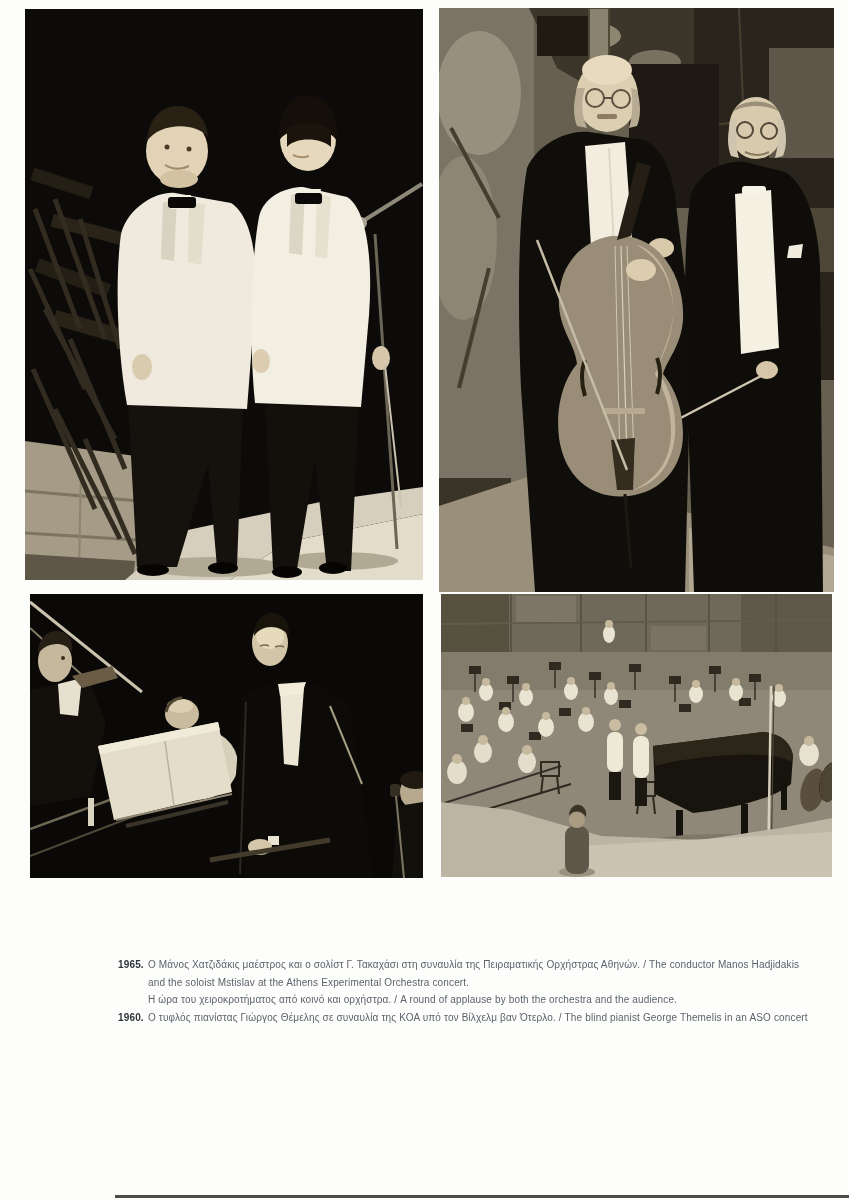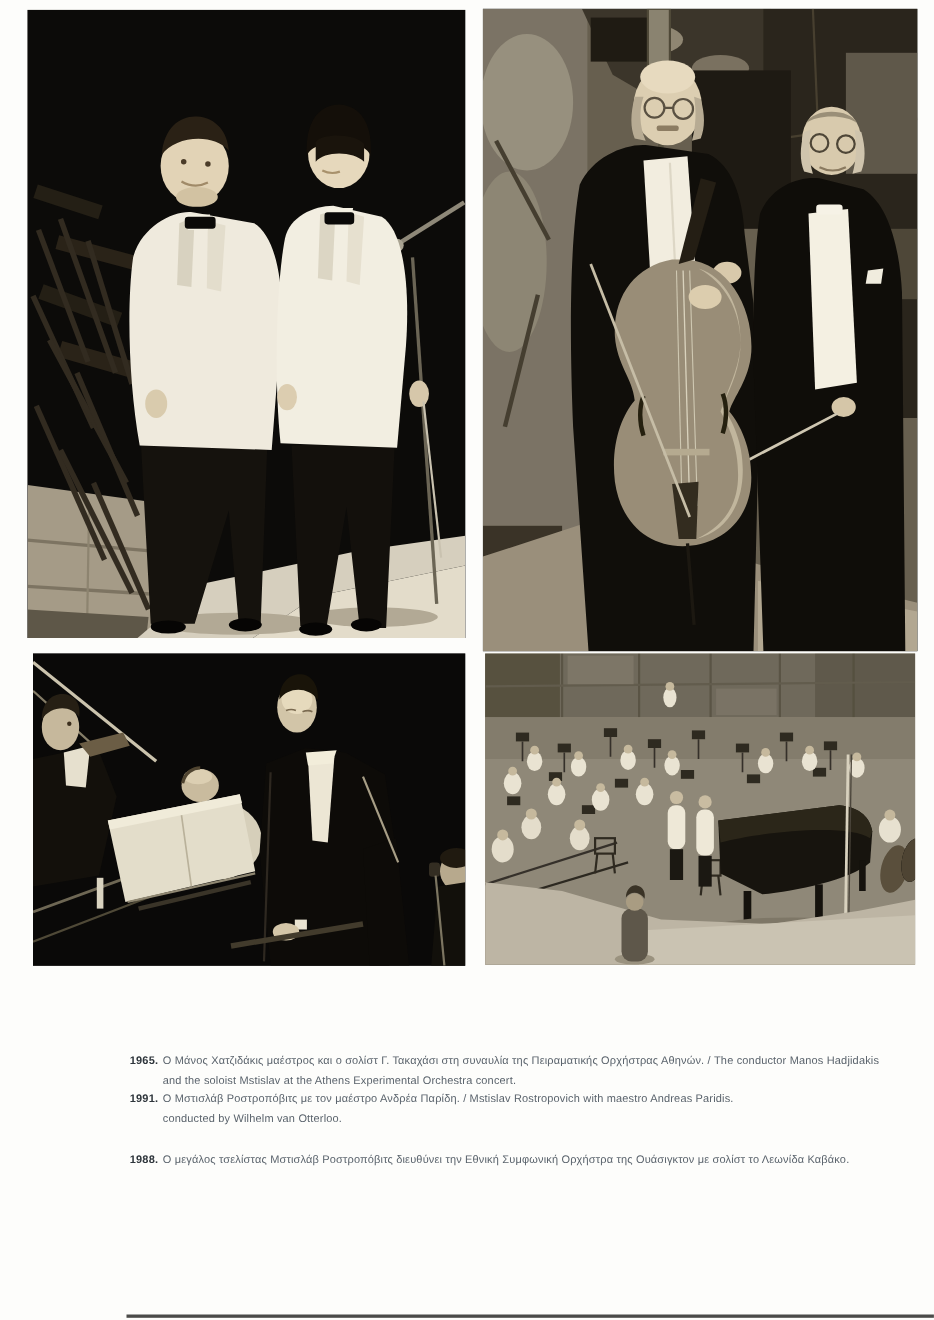--- a/index.html
+++ b/index.html
@@ -368,27 +368,26 @@
     </svg>
   </div>
 
   <section class="captions">
     <div class="cap-group">
       <div class="entry">
         <div class="cap-line"><span class="year">1965.</span><span class="txt">Ο Μάνος Χατζιδάκις μαέστρος και ο σολίστ Γ. Τακαχάσι στη συναυλία της Πειραματικής Ορχήστρας Αθηνών. / The conductor Manos Hadjidakis</span></div>
         <div class="cap-line cont">and the soloist Mstislav at the Athens Experimental Orchestra concert.</div>
       </div>
       <div class="entry">
-        <div class="cap-line"><span class="year">1991.</span><span class="txt">Ο Μστισλάβ Ροστροπόβιτς με τον μαέστρο Ανδρέα Παρίδη. / Mstislav Rostropovich with maestro Andreas Paridis.</span></div>
+        <div class="cap-line cont">Η ώρα του χειροκροτήματος από κοινό και ορχήστρα. / A round of applause by both the orchestra and the audience.</div>
       </div>
       <div class="entry">
-        <div class="cap-line cont">conducted by Wilhelm van Otterloo.</div>
+        <div class="cap-line"><span class="year">1960.</span><span class="txt">Ο τυφλός πιανίστας Γιώργος Θέμελης σε συναυλία της ΚΟΑ υπό τον Βίλχελμ βαν Ότερλο. / The blind pianist George Themelis in an ASO concert</span></div>
       </div>
     </div>
     <div class="cap-group right">
       <div class="entry">
-        <div class="cap-line"><span class="year">1988.</span><span class="txt">Ο μεγάλος τσελίστας Μστισλάβ Ροστροπόβιτς διευθύνει την Εθνική Συμφωνική Ορχήστρα της Ουάσιγκτον με σολίστ το Λεωνίδα Καβάκο.</span></div>
       </div>
     </div>
   </section>
 
   <div class="bottom-edge"></div>
 </div>
 
 </body></html>

